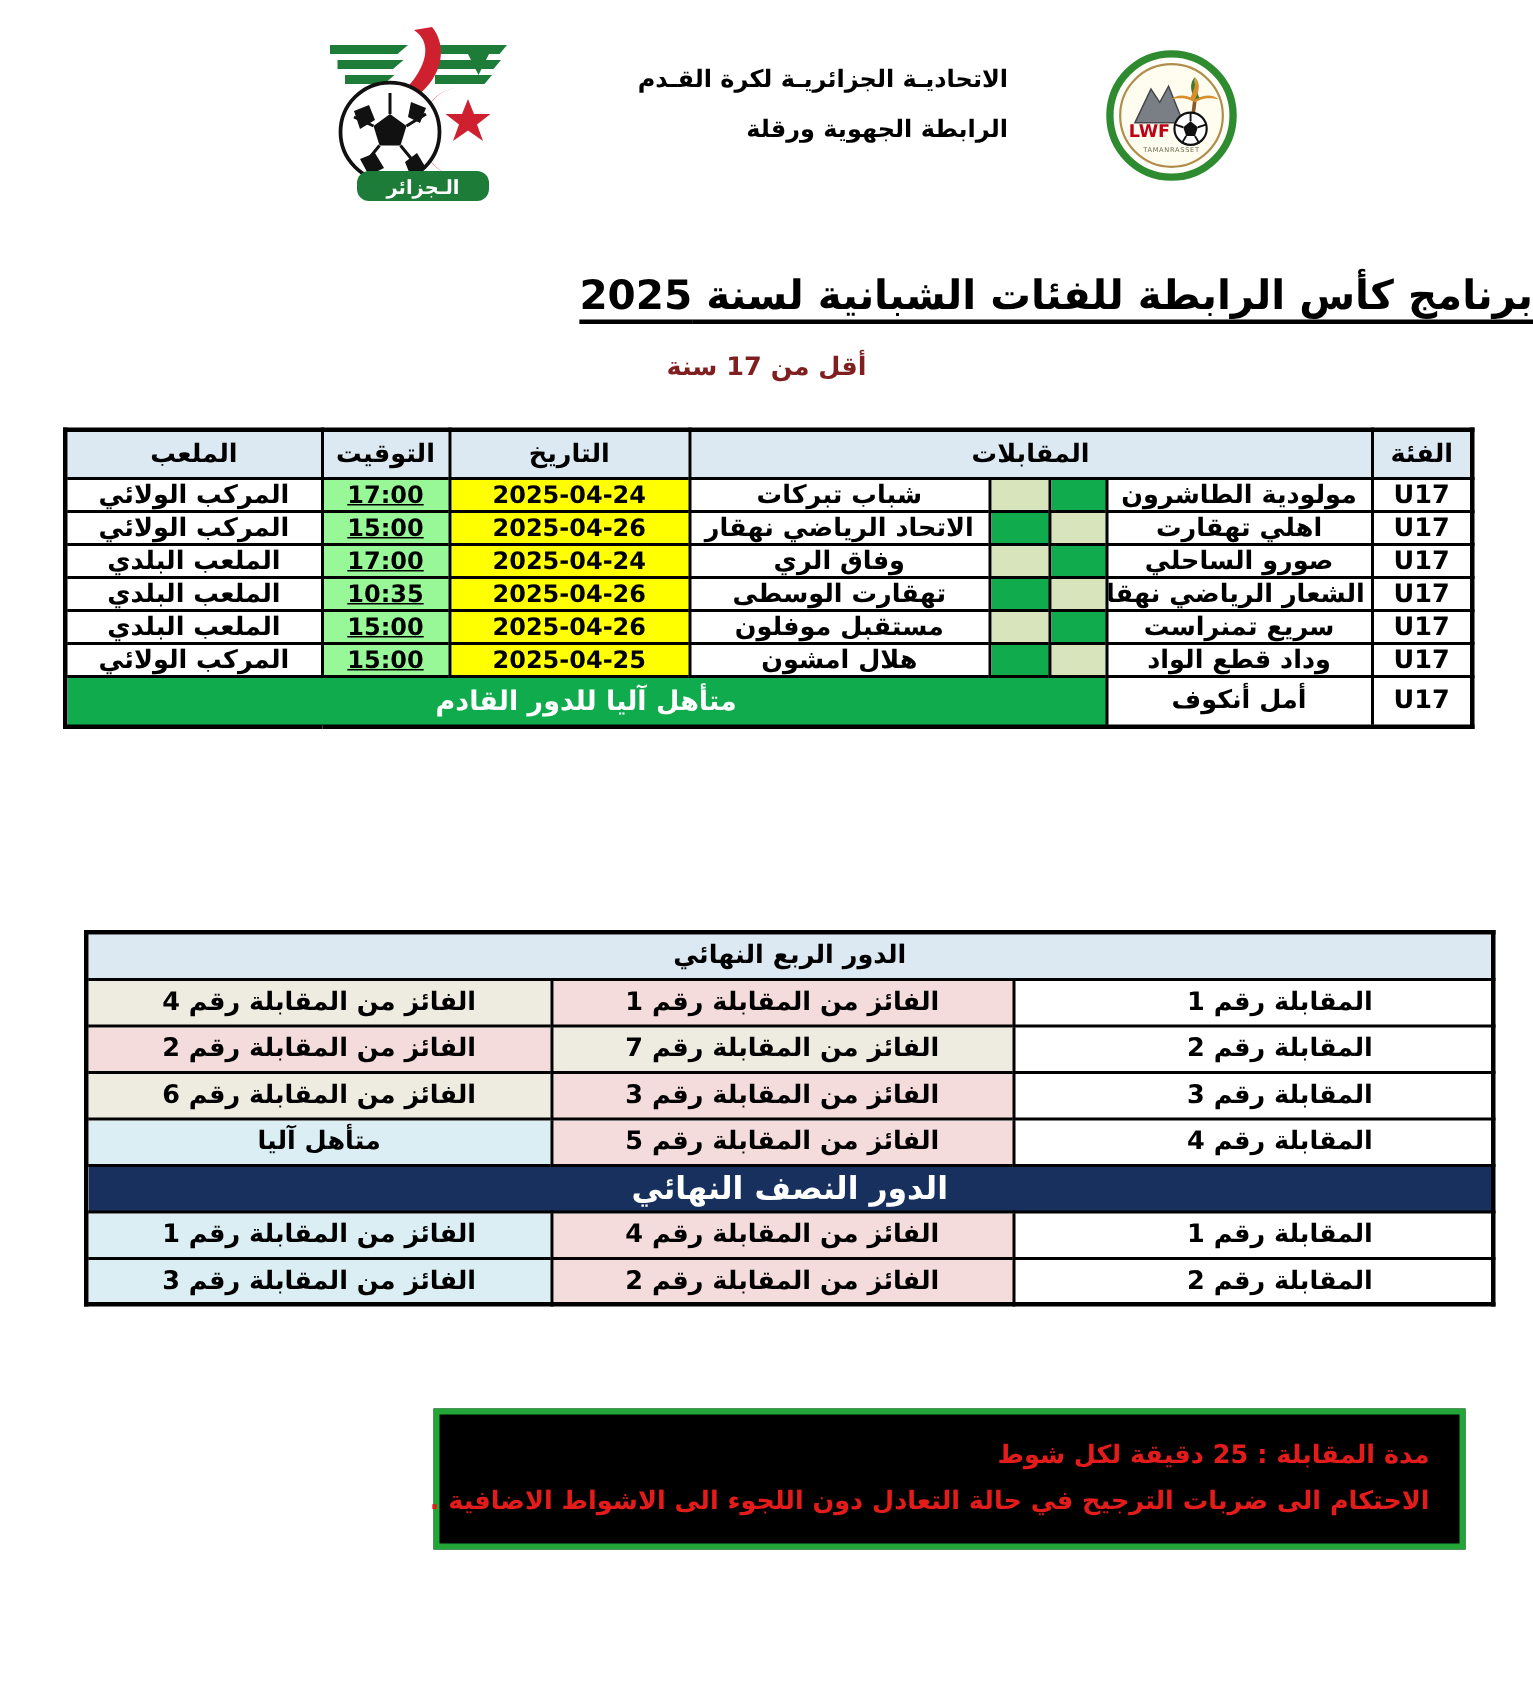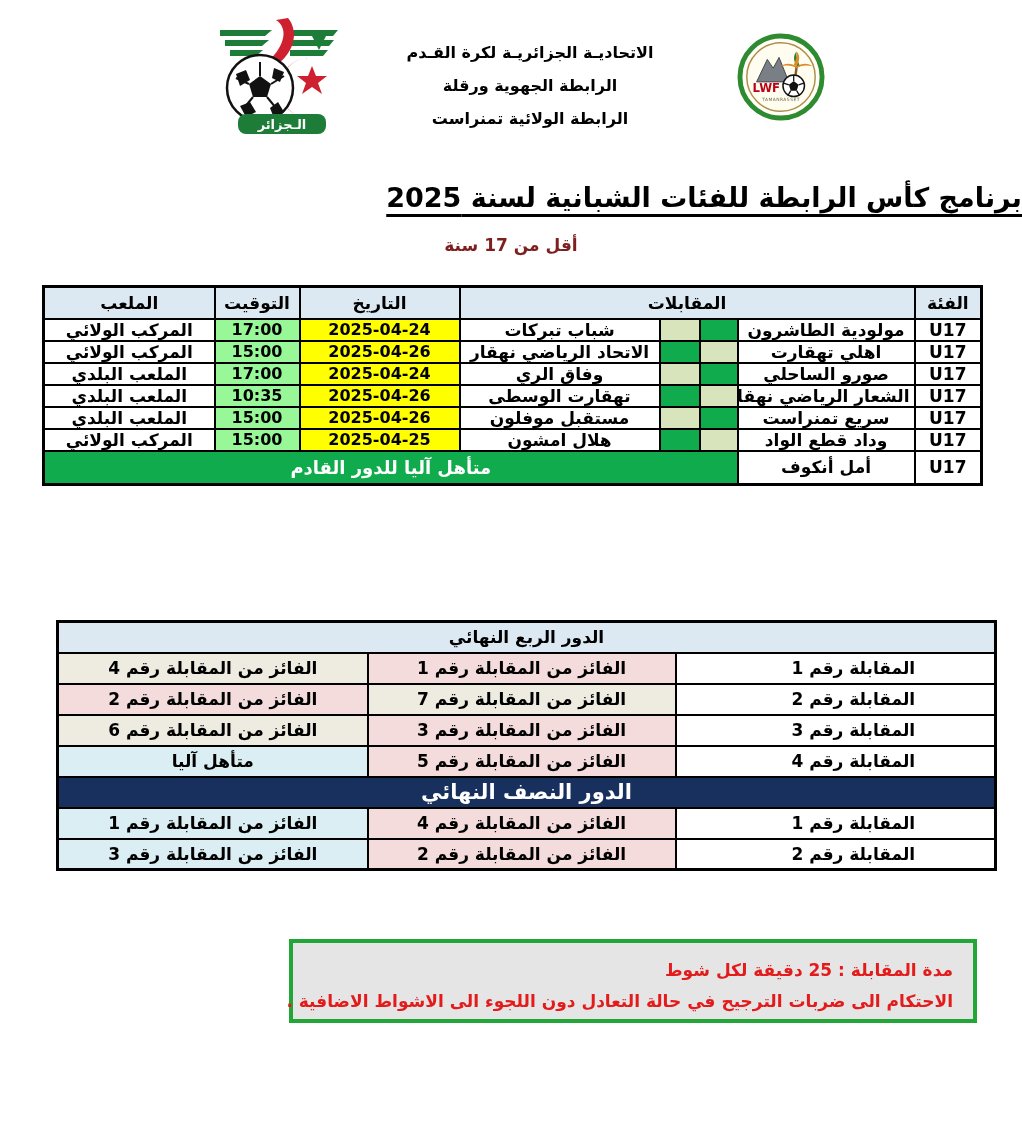--- a/index.html
+++ b/index.html
@@ -10,21 +10,21 @@
     width:1022px;height:1134px;background:#fff;
     font-family:"DejaVu Sans","Liberation Sans",sans-serif;
     color:#000;
   }
   .page{position:relative;width:1022px;height:1134px;background:#fff;overflow:hidden;}
 
   
   .faf-logo{position:absolute;left:216px;top:14px;}
   .org-block{
     position:absolute;left:388px;top:36px;width:284px;
-    text-align:center;font-weight:bold;font-size:16px;line-height:33px;
+    text-align:right;font-weight:bold;font-size:16px;line-height:33px;
     direction:rtl;
   }
   .lwf-logo{position:absolute;left:737px;top:33px;}
 
   
   .main-title{
     position:absolute;top:182px;left:0;width:100%;
     font-size:27px;font-weight:bold;direction:rtl;
   }
   .main-title span{
@@ -41,44 +41,44 @@
     border:2px solid #000;text-align:center;vertical-align:middle;
     font-weight:bold;font-size:17px;padding:0 4px;overflow:hidden;white-space:nowrap;
   }
 
   
   .sched-wrap{position:absolute;left:42px;top:285px;}
   table.sched{width:938px;border:3px solid #000;}
   .sched .head th{background:var(--c-table_header_blue);height:32px;font-size:17px;}
   .sched td{height:20px;}
   .sched td.date{background:var(--c-date_yellow);direction:ltr;font-size:16px;}
-  .sched td.time{background:var(--c-time_green);direction:ltr;font-size:16px;}
+  .sched td.time{background:var(--c-time_green);direction:ltr;font-size:16px;text-decoration:underline;}
   .sched td.cg{background:var(--c-vs_green);}
   .sched td.cs{background:var(--c-vs_sage);}
   .sched td.bye{background:var(--c-qualified_green);color:#fff;font-size:18px;}
   .sched tr.byerow td{height:34px;}
 
   
   .bracket-wrap{position:absolute;left:42px;top:620px;margin-left:14px;}
   table.bracket{width:938px;border:3px solid #000;}
   .bracket th,.bracket td{height:31px;}
   .bracket .qf-head th{background:var(--c-table_header_blue);font-size:17px;}
   .bracket .sf-head th{background:var(--c-semifinal_navy);color:#fff;font-size:21px;}
   .bracket td.pk{background:var(--c-cell_pink);}
   .bracket td.cr{background:var(--c-cell_cream);}
   .bracket td.bl{background:var(--c-cell_blue);}
   .bracket td.m{background:#fff;padding-left:40px;}
 
   
   .note-box{
-    position:absolute;left:289px;top:939px;width:688px;height:84px;
+    position:absolute;left:289px;top:939px;width:688px;height:94px;
     border:4px solid var(--c-note_border_green);
     direction:rtl;text-align:right;color:var(--c-note_red);
     font-weight:bold;font-size:17px;line-height:31px;
-    padding:12px 20px 0 10px;white-space:nowrap;background:#e5e5e5;
+    padding:12px 20px 0 10px;white-space:nowrap;background:#000000;
   }
 </style>
 </head>
 <body>
 
 <div class="page">
 
   <div class="faf-logo">
     <svg width="126" height="122" viewBox="0 0 126 122">
 
@@ -108,21 +108,20 @@
       </g>
 
       <rect x="22" y="100" rx="8" width="88" height="20" fill="#1e7c39"></rect>
       <text x="66" y="115" text-anchor="middle" fill="#fff" font-size="13" font-weight="bold">الـجزائر</text>
     </svg>
   </div>
 
   <div class="org-block">
     <div>الاتحاديـة الجزائريـة لكرة القـدم</div>
     <div>الرابطة الجهوية ورقلة</div>
-    <div>الرابطة الولائية تمنراست</div>
   </div>
 
   <div class="lwf-logo">
     <svg width="88" height="88" viewBox="0 0 90 90">
       <circle cx="45" cy="45" r="42" fill="#fffef8" stroke="#2f8b30" stroke-width="5"></circle>
       <circle cx="45" cy="45" r="35" fill="#fffdf0" stroke="#b08d4a" stroke-width="1.5"></circle>
 
       <path d="M20 50 L31 27 L37 36 L43 25 L53 50 Z" fill="#7a7f85" stroke="#44474b" stroke-width="1"></path>
 
       <g>

